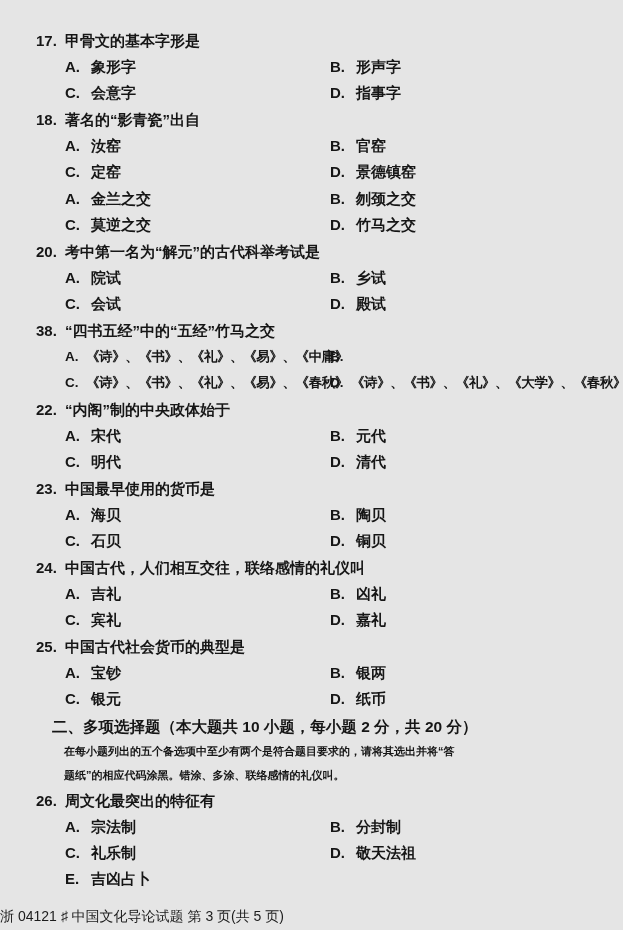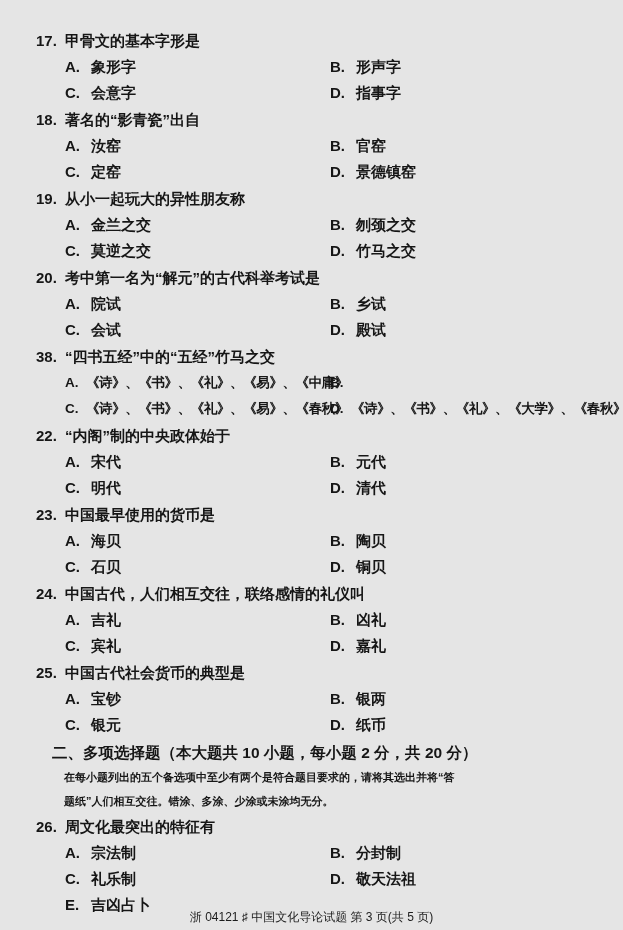--- a/index.html
+++ b/index.html
@@ -57,22 +57,21 @@
     font-size: 11px;
     font-weight: 700;
     line-height: 24px;
     white-space: nowrap;
   }
   .footer {
     position: absolute;
     left: 0;
     right: 0;
     bottom: 4px;
-    text-align: center;
-    font-size: 12px;
+    font-size: 14px;
     font-weight: 500;
     color: #1c1c1c;
   }
 </style>
 </head>
 <body>
 
 <div class="page">
   <div id="questions-before-section">
   <div class="question">
@@ -119,24 +118,20 @@
             <span class="opt-text">定窑</span>
           </div>
           <div class="opt">
             <span class="opt-label">D.</span>
             <span class="opt-text">景德镇窑</span>
           </div>
         </div>
   </div>
 
   <div class="question">
-    <div class="stem-row">
-      <span class="qnum">19.</span>
-      <span class="stem">从小一起玩大的异性朋友称</span>
-    </div>
     <div class="options">
           <div class="opt">
             <span class="opt-label">A.</span>
             <span class="opt-text">金兰之交</span>
           </div>
           <div class="opt">
             <span class="opt-label">B.</span>
             <span class="opt-text">刎颈之交</span>
           </div>
           <div class="opt">
@@ -295,21 +290,21 @@
           <div class="opt">
             <span class="opt-label">D.</span>
             <span class="opt-text">纸币</span>
           </div>
         </div>
   </div>
 </div>
   <div class="section-block">
     <div class="section-heading">二、多项选择题（本大题共 10 小题，每小题 2 分，共 20 分）</div>
     <div class="section-instr">在每小题列出的五个备选项中至少有两个是符合题目要求的，请将其选出并将“答</div>
-    <div class="section-instr">题纸”人们相互交往。错涂、多涂、少涂或未涂均无分。</div>
+    <div class="section-instr">题纸”的相应代码涂黑。错涂、多涂、联络感情的礼仪叫。</div>
   </div>
   <div id="questions-after-section">
   <div class="question">
     <div class="stem-row">
       <span class="qnum">26.</span>
       <span class="stem">周文化最突出的特征有</span>
     </div>
     <div class="options">
           <div class="opt">
             <span class="opt-label">A.</span>

